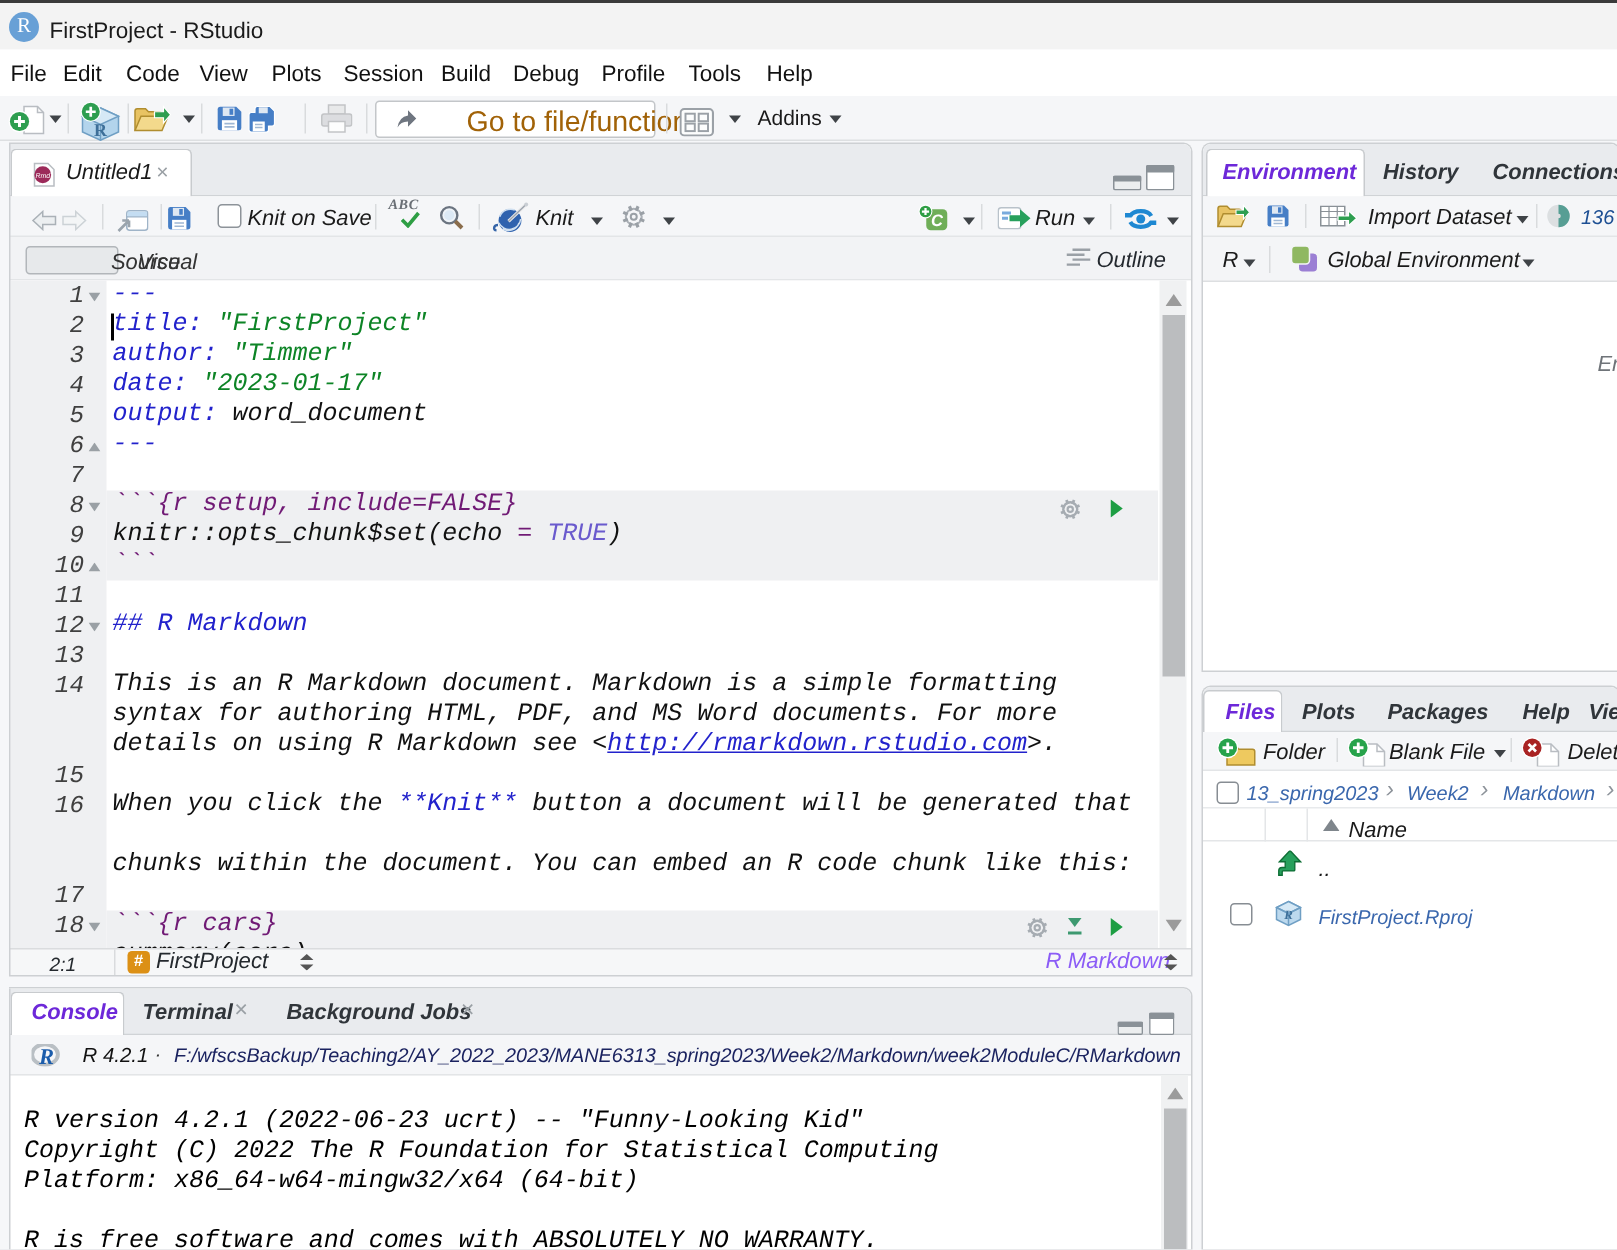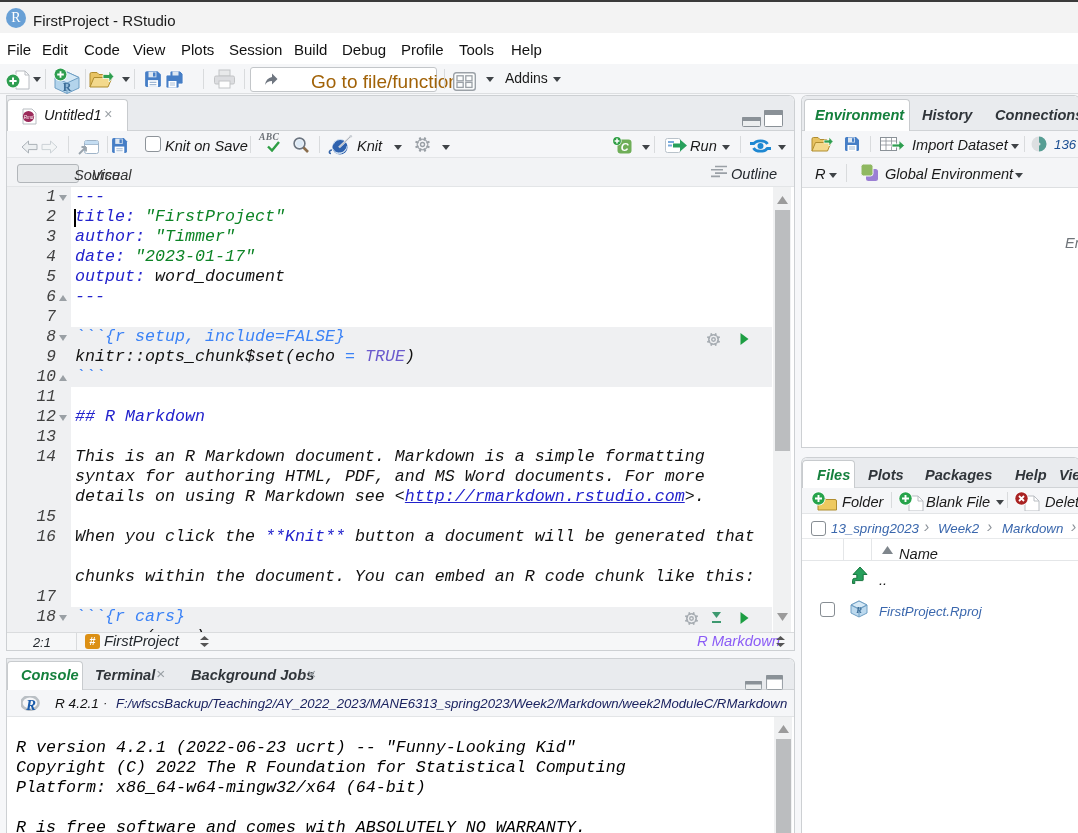--- a/index.html
+++ b/index.html
@@ -7,26 +7,26 @@
 body { font-family:"Liberation Sans",sans-serif; color:#111; position:relative; }
 .abs { position:absolute; }
 .ui { font-size:14.6px; color:#1a1a1a; white-space:nowrap; }
 .mono { font-family:"Liberation Mono",monospace; font-size:16.66px; line-height:20px; white-space:pre; }
 .vsep { position:absolute; width:1px; background:#d9dbdd; }
 .caret { position:absolute; width:7px; height:5px; }
 .caret:before { content:""; position:absolute; left:0; top:0; border-left:4px solid transparent; border-right:4px solid transparent; border-top:5px solid #3f4347; }
 .pane { position:absolute; background:#fff; box-shadow:0 0 0 1px #cdd0d3; overflow:hidden; border-radius:5px 5px 0 0;font-style:italic; }
 .tabbar { position:absolute; left:0; right:0; top:0; background:#e9ebee; border-bottom:1px solid #d0d3d6; border-radius:5px 5px 0 0; }
 .atab { position:absolute; background:#fff; border:1px solid #c8cbce; border-bottom:none; border-radius:4px 4px 0 0; }
-.ttl { font-weight:bold; color:#15803d; }
+.ttl { font-weight:bold; color:#6d28d9; }
 .toolrow { position:absolute; left:0; right:0; background:#f5f6f8; }
 .num { position:absolute; text-align:right; font-family:"Liberation Mono",monospace; font-size:16.2px; color:#404040; line-height:20px; }
 .blue { color:#2222cc; }
 .grn { color:#0d8426; }
-.gry { color:#3b82f6; }
+.gry { color:#701a75; }
 .slb { color:#6a5acd; }
 </style>
 </head>
 <body>
 
 <div class="abs" style="left:0;top:0;width:1078px;height:2px;background:#3a3a3a;z-index:60;"></div>
 <div class="abs" style="left:0;top:0;width:1078px;height:33px;background:#f3f3f3;">
   <div class="abs" style="left:6px;top:8px;width:20px;height:20px;border-radius:50%;background:#68a0d6;color:#fff;font-size:14px;text-align:center;line-height:20px;font-family:'Liberation Serif',serif;">R</div>
   <div class="abs" style="left:33px;top:12px;font-size:15px;color:#1a1a1a;">FirstProject - RStudio</div>
 </div>

